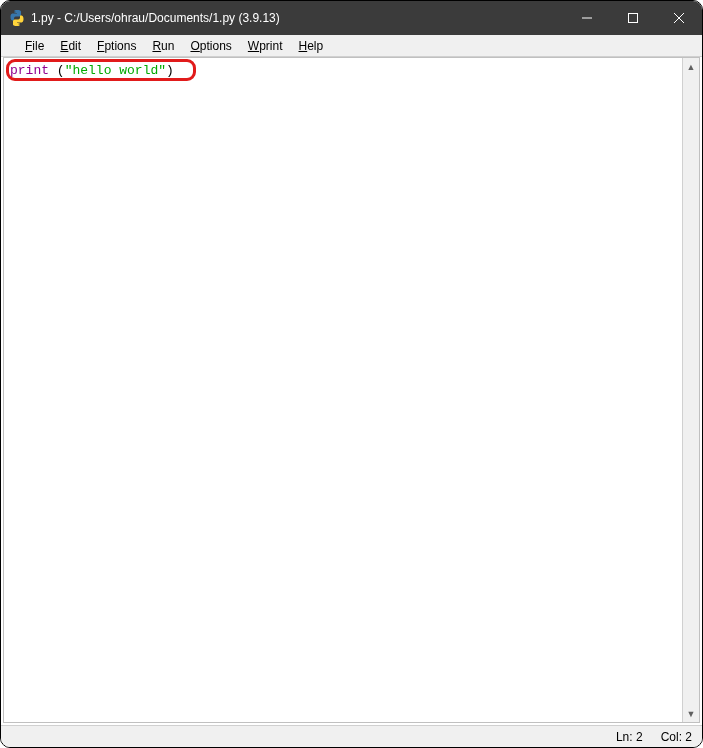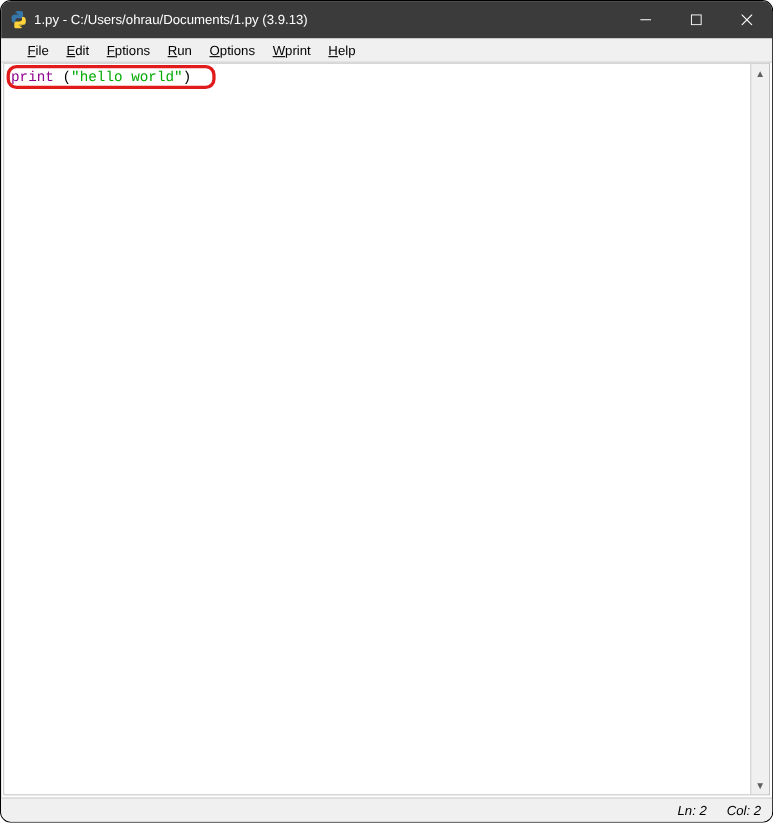--- a/index.html
+++ b/index.html
@@ -134,21 +134,20 @@
       display: flex;
       align-items: center;
       justify-content: flex-end;
       padding: 0 6px;
       font-size: 12px;
       color: #000;
       gap: 10px;
     }
     .status-cell {
       padding: 0 4px;
-      font-style: italic;
     }
   </style>
 </head>
 <body>
 
 <div class="window">
 
   <div class="titlebar">
     <div class="app-icon">
       <svg width="16" height="16" viewBox="0 0 16 16">

